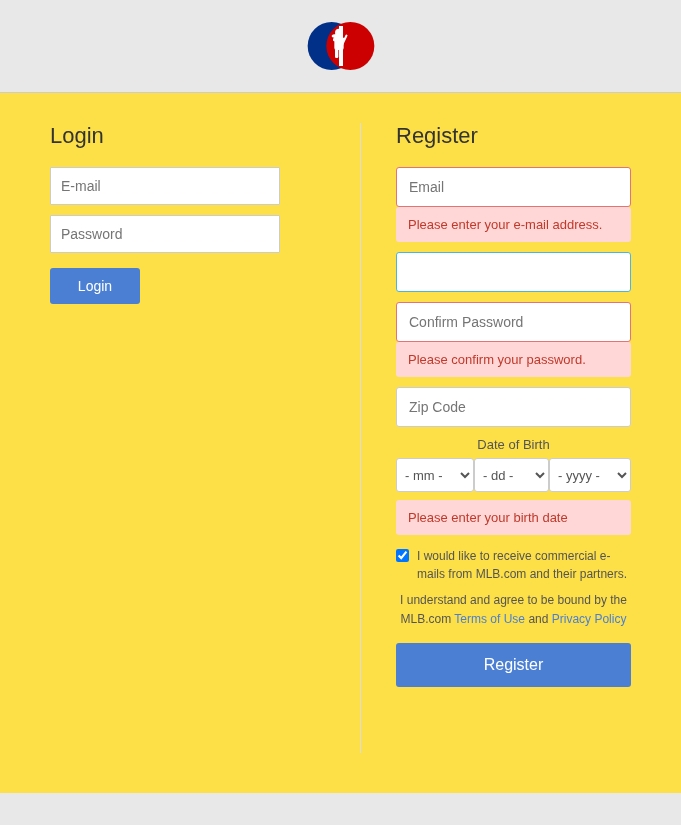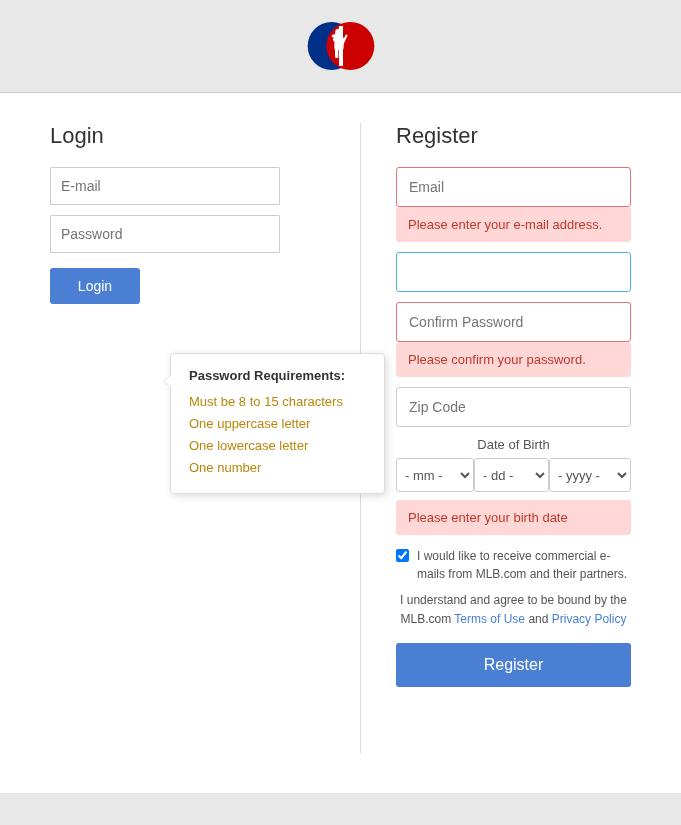--- a/index.html
+++ b/index.html
@@ -18,21 +18,21 @@
       padding: 18px 0 18px 0;
       border-bottom: 1px solid #ccc;
     }
 
     .mlb-logo {
       width: 80px;
       height: 56px;
     }
 
     .main-content {
-      background: #ffffff;
+      background: #fde047;
       margin: 0;
       padding: 30px 50px 40px 50px;
       min-height: 700px;
       display: flex;
       gap: 0;
     }
 
     .login-section {
       width: 320px;
       padding-right: 30px;
@@ -262,27 +262,20 @@
   <div class="login-section">
     <h2 class="section-title">Login</h2>
 
     <input class="login-input" type="text" placeholder="E-mail" style="">
 
     <input class="login-input" type="password" placeholder="Password" style="">
 
     <button class="login-button">Login</button>
 
     
-    <div class="pw-requirements">
-      <div class="pw-requirements-title">Password Requirements:</div>
-      <div class="pw-req-item">Must be 8 to 15 characters</div>
-      <div class="pw-req-item">One uppercase letter</div>
-      <div class="pw-req-item">One lowercase letter</div>
-      <div class="pw-req-item">One number</div>
-    </div>
   </div>
 
   <div class="register-section">
     <h2 class="section-title">Register</h2>
 
     
     <div class="form-group">
       <input class="form-input error-border" type="text" placeholder="Email" style="">
       <div class="error-message">Please enter your e-mail address.</div>
     </div>

